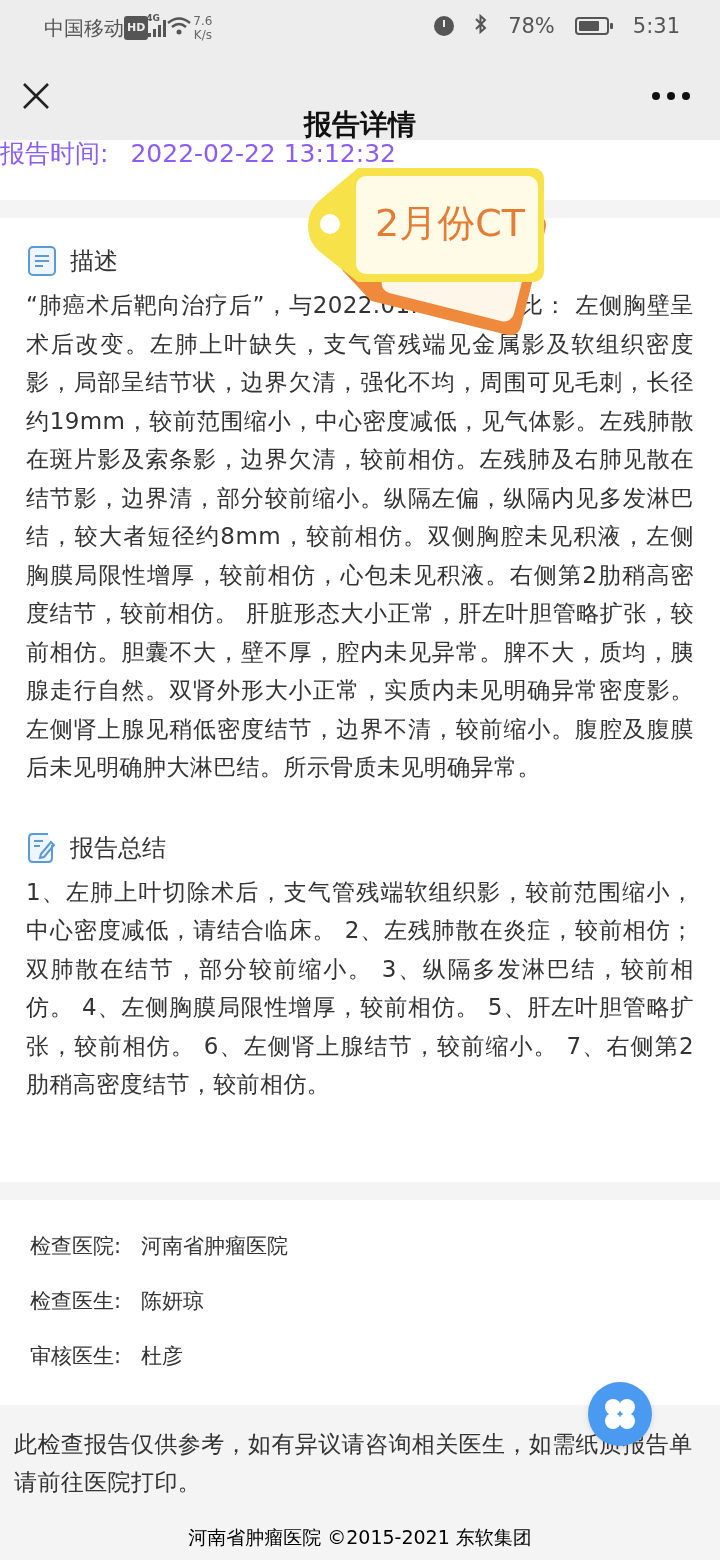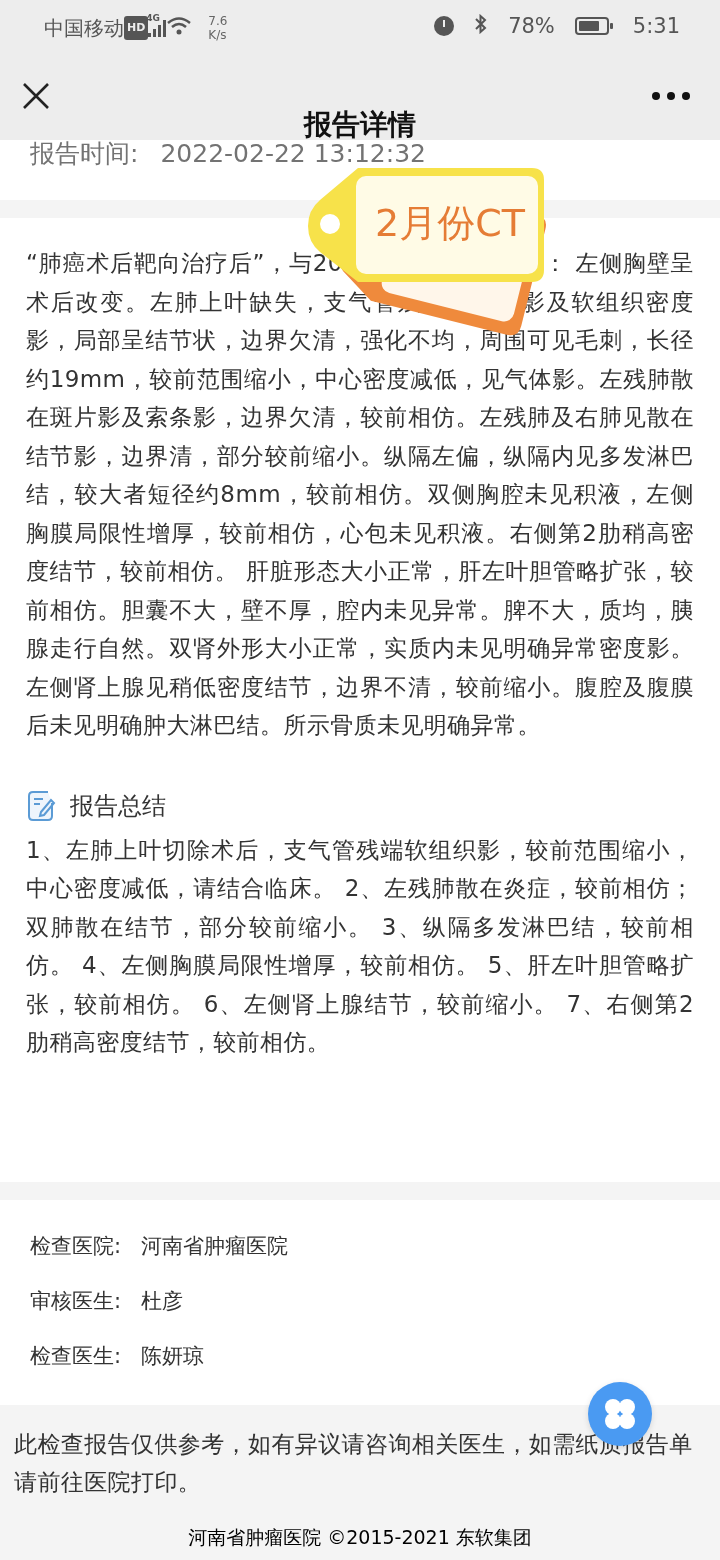--- a/index.html
+++ b/index.html
@@ -6,36 +6,36 @@
   html, body { width: 720px; height: 1560px; overflow: hidden; background: #f4f4f4; }
   body { font-family: "DejaVu Sans", "Liberation Sans", sans-serif; color: #333; position: relative; }
 
   .status-bar { position: absolute; top: 0; left: 0; width: 720px; height: 56px; background: #ededed; color: #555; }
   .status-bar .left { position: absolute; left: 44px; top: 14px; display: flex; align-items: center; gap: 0; font-size: 20px; }
   .status-bar .hd { background: #555; color: #ededed; font-size: 11px; font-weight: bold; border-radius: 3px; padding: 5px 3px; line-height: 14px; }
   .status-bar .sig { display: flex; align-items: flex-end; gap: 2px; height: 18px; position: relative; }
   .status-bar .sig .g { position: absolute; left: -2px; top: -6px; font-size: 9px; font-weight: bold; }
   .status-bar .sig i { display: block; width: 3px; background: #555; }
   .status-bar .wifi { font-size: 20px; }
-  .status-bar .speed { font-size: 12px; line-height: 14px; margin-left: 16px; color: #666; }
+  .status-bar .speed { font-size: 12px; line-height: 14px; text-align: center; margin-left: 1px; color: #666; }
   .status-bar .right { position: absolute; right: 40px; top: 14px; display: flex; align-items: center; gap: 20px; font-size: 21px; }
   .status-bar .alarm { width: 20px; height: 20px; border-radius: 50%; background: #555; position: relative; }
   .status-bar .alarm::after { content: ""; position: absolute; left: 9px; top: 4px; width: 2px; height: 7px; background: #ededed; }
   .status-bar .bt { font-size: 18px; }
   .status-bar .battery { width: 34px; height: 18px; border: 2px solid #555; border-radius: 4px; padding: 2px; position: relative; margin-right: 4px; }
   .status-bar .battery::after { content: ""; position: absolute; right: -6px; top: 4px; width: 3px; height: 6px; background: #555; border-radius: 1px; }
   .status-bar .battery .lvl { height: 100%; background: #555; border-radius: 1px; }
 
   .nav-bar { position: absolute; top: 56px; left: 0; width: 720px; height: 84px; background: #ededed; }
   .nav-bar .close { position: absolute; left: 18px; top: 22px; width: 36px; height: 36px; }
   .nav-bar .title { position: absolute; left: 0; right: 0; top: 22px; text-align: center; font-size: 28px; font-weight: bold; color: #111; margin-top: 28px; }
   .nav-bar .more { position: absolute; right: 30px; top: 36px; display: flex; gap: 7px; }
   .nav-bar .more i { width: 8px; height: 8px; border-radius: 50%; background: #111; display: block; }
 
-  .report-time { position: absolute; top: 140px; left: 0; width: 720px; height: 60px; background: #fff; padding-left: 30px; font-size: 25px; color: #737373; line-height: 28px; }
+  .report-time { position: absolute; top: 140px; left: 0; width: 720px; height: 60px; background: #fff; font-size: 25px; color: #8b5cf6; line-height: 28px; }
   .report-time span { display: inline-block; }
   .report-time .val { margin-left: 22px; }
 
   .desc-section { position: absolute; top: 218px; left: 0; width: 720px; height: 964px; background: #fff; padding: 26px 26px 0 26px; }
   .sec-head { display: flex; align-items: center; height: 34px; margin-bottom: 8px; }
   .sec-head .icon { width: 32px; height: 32px; margin-right: 12px; }
   .sec-head .label { font-size: 24px; color: #333; }
   .para { font-size: 23px; line-height: 38.5px; color: #333; text-align: justify; letter-spacing: 0.4px; }
   .summary-head { margin-top: 44px; }
 
@@ -106,42 +106,49 @@
         <i></i>
       </span>
   </div>
 </div>
 
 <div class="report-time">
   <span>报告时间:</span><span class="val">2022-02-22 13:12:32</span>
 </div>
 
 <div class="desc-section">
+  <div class="sec-head">
+    <svg class="icon" viewBox="0 0 32 32">
+        <rect x="3" y="2" width="26" height="28" rx="4" fill="#eef5fc" stroke="#5b9bd5" stroke-width="2"></rect>
+        <path d="M9 11 H23 M9 16 H23 M9 21 H17" stroke="#5b9bd5" stroke-width="2"></path>
+      </svg>
+    <span class="label">描述</span>
+  </div>
   <p class="para">“肺癌术后靶向治疗后”，与2022.01.24老片对比： 左侧胸壁呈术后改变。左肺上叶缺失，支气管残端见金属影及软组织密度影，局部呈结节状，边界欠清，强化不均，周围可见毛刺，长径约19mm，较前范围缩小，中心密度减低，见气体影。左残肺散在斑片影及索条影，边界欠清，较前相仿。左残肺及右肺见散在结节影，边界清，部分较前缩小。纵隔左偏，纵隔内见多发淋巴结，较大者短径约8mm，较前相仿。双侧胸腔未见积液，左侧胸膜局限性增厚，较前相仿，心包未见积液。右侧第2肋稍高密度结节，较前相仿。 肝脏形态大小正常，肝左叶胆管略扩张，较前相仿。胆囊不大，壁不厚，腔内未见异常。脾不大，质均，胰腺走行自然。双肾外形大小正常，实质内未见明确异常密度影。左侧肾上腺见稍低密度结节，边界不清，较前缩小。腹腔及腹膜后未见明确肿大淋巴结。所示骨质未见明确异常。</p>
 
   <div class="sec-head summary-head">
     <svg class="icon" viewBox="0 0 32 32">
         <path d="M26 13 V26 Q26 30 22 30 H7 Q3 30 3 26 V6 Q3 2 7 2 H22" fill="#eef5fc" stroke="#5b9bd5" stroke-width="2"></path>
         <path d="M8 9 H17 M8 14 H14" stroke="#5b9bd5" stroke-width="2"></path>
         <path d="M15 22 L25 10 L28 13 L18 25 L14 26 Z" fill="none" stroke="#5b9bd5" stroke-width="2"></path>
       </svg>
     <span class="label">报告总结</span>
   </div>
   <p class="para">1、左肺上叶切除术后，支气管残端软组织影，较前范围缩小，中心密度减低，请结合临床。 2、左残肺散在炎症，较前相仿； 双肺散在结节，部分较前缩小。 3、纵隔多发淋巴结，较前相仿。 4、左侧胸膜局限性增厚，较前相仿。 5、肝左叶胆管略扩张，较前相仿。 6、左侧肾上腺结节，较前缩小。 7、右侧第2肋稍高密度结节，较前相仿。</p>
 </div>
 
 <div class="info-section">
   <div class="info-row">
     <span>检查医院:</span><span class="val">河南省肿瘤医院</span>
   </div>
   <div class="info-row">
-    <span>审核医生:</span><span class="val">杜彦</span>
+    <span>检查医生:</span><span class="val">陈妍琼</span>
   </div>
   <div class="info-row">
-    <span>检查医生:</span><span class="val">陈妍琼</span>
+    <span>审核医生:</span><span class="val">杜彦</span>
   </div>
 </div>
 
 <div class="footer">
   <p class="notice">此检查报告仅供参考，如有异议请咨询相关医生，如需纸质报告单请前往医院打印。</p>
   <div class="copyright">河南省肿瘤医院 ©2015-2021 东软集团</div>
 </div>
 
 <div class="sticker">
   <svg width="250" height="185" viewBox="0 0 250 185">

